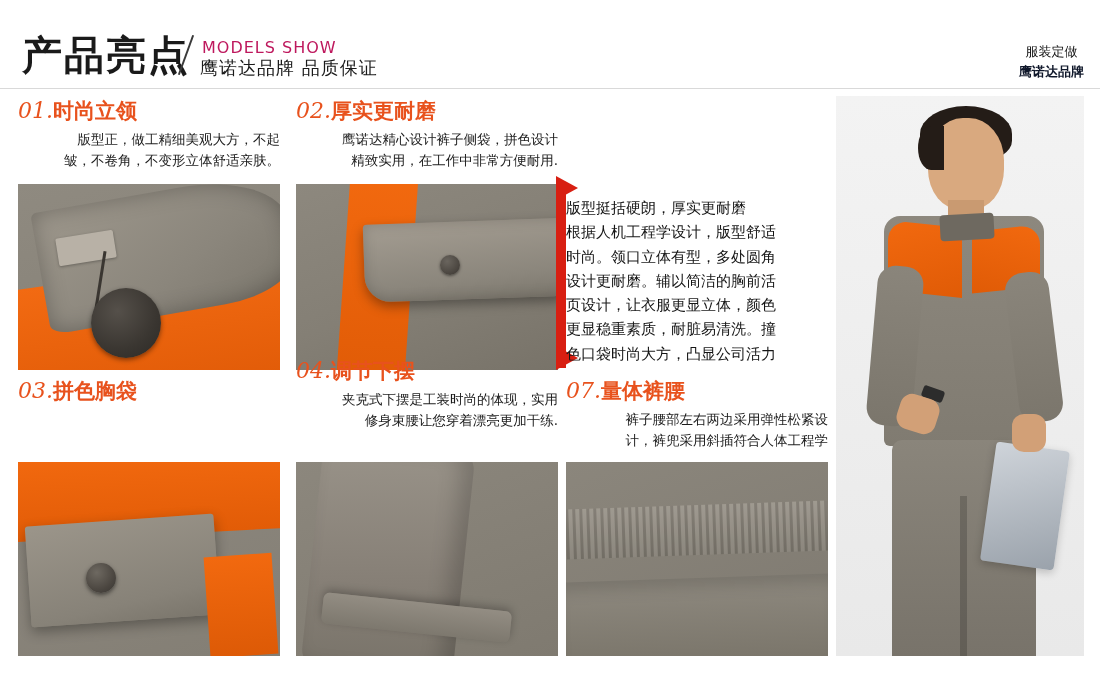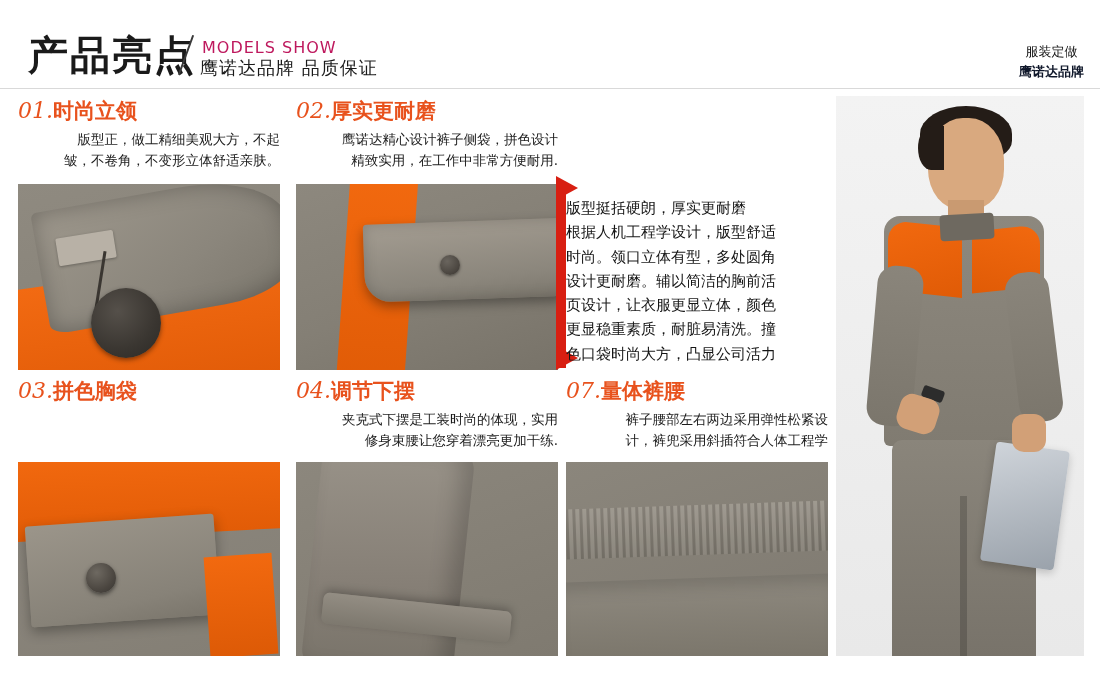--- a/index.html
+++ b/index.html
@@ -21,21 +21,21 @@
 
   
   .header {
     position: absolute;
     left: 0; top: 0;
     width: 1100px;
     height: 88px;
   }
   .header-title {
     position: absolute;
-    left: 28px; top: 28px;
+    left: 22px; top: 28px;
     font-size: 40px;
     font-weight: bold;
     letter-spacing: 2px;
     color: #1a1a1a;
     font-family: "DejaVu Sans", "Liberation Sans", sans-serif;
   }
   .header-slash {
     position: absolute;
     left: 185px; top: 34px;
     width: 2px;
@@ -482,21 +482,21 @@
   <div class="feature" style="left:18px; top:380px; width:262px;">
     <div class="feature-title">
       <span class="feature-num">03.</span><span class="feature-name">拼色胸袋</span>
     </div>
   </div>
   <div class="photo ph3" style="left:18px; top:462px; width:262px; height:194px;">
     <div class="orange-strip"></div>
     <div class="snap2"></div>
   </div>
 
-  <div class="feature" style="left:296px; top:380px; width:262px;">
+  <div class="feature" style="left:296px; top:360px; width:262px;">
     <div class="feature-title">
       <span class="feature-num">04.</span><span class="feature-name">调节下摆</span>
     </div>
     <div class="feature-desc">夹克式下摆是工装时尚的体现，实用
 修身束腰让您穿着漂亮更加干练.</div>
   </div>
   <div class="photo ph4" style="left:296px; top:462px; width:262px; height:194px;"></div>
 
   <div class="feature" style="left:566px; top:380px; width:262px;">
     <div class="feature-title">

